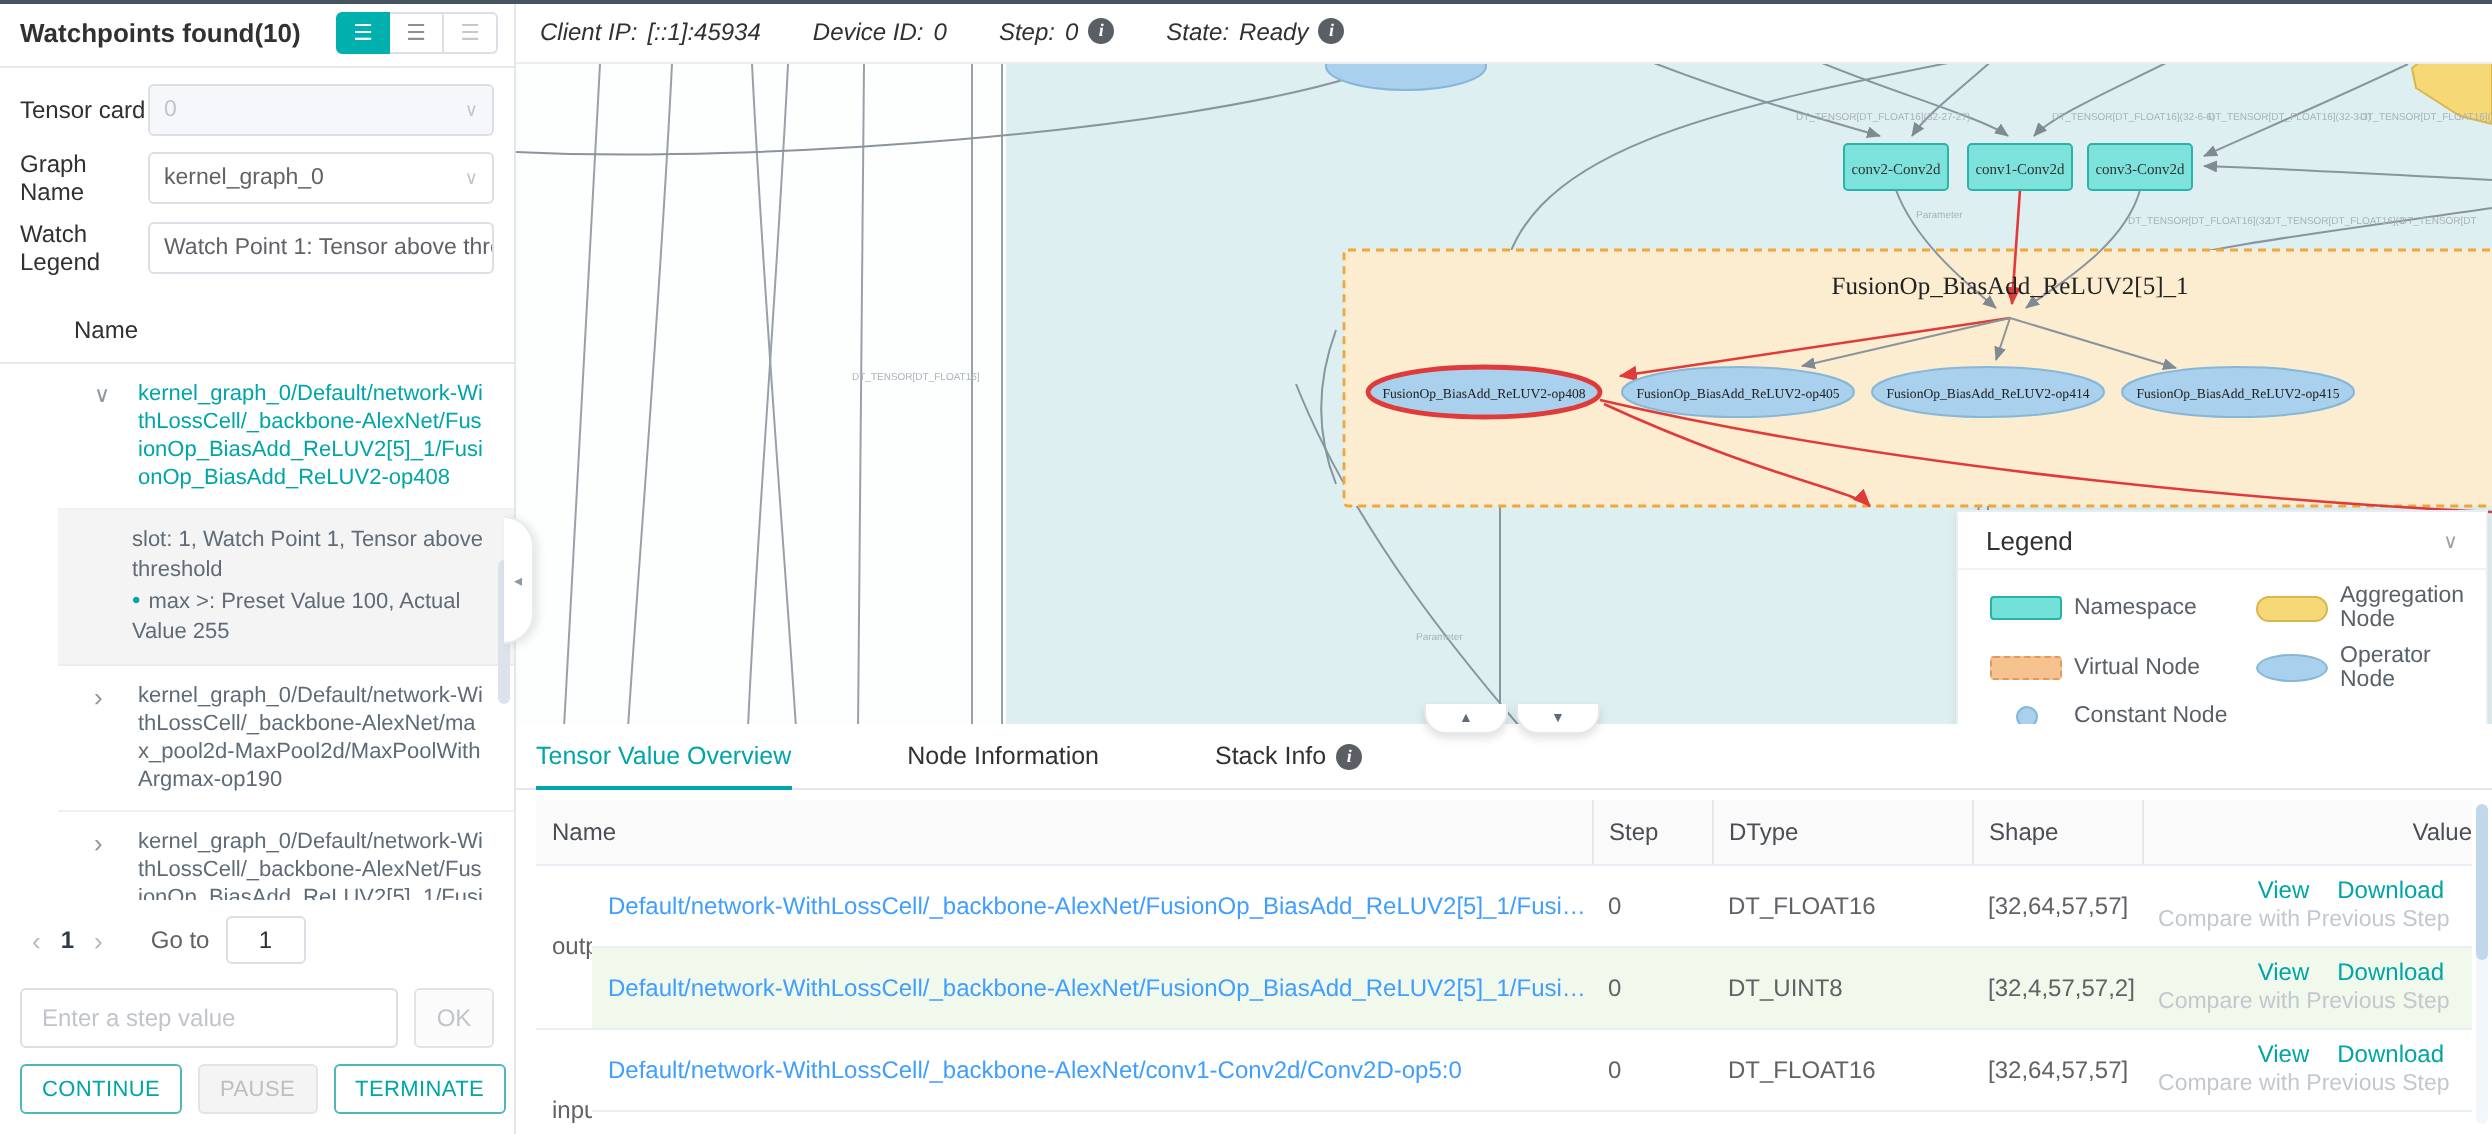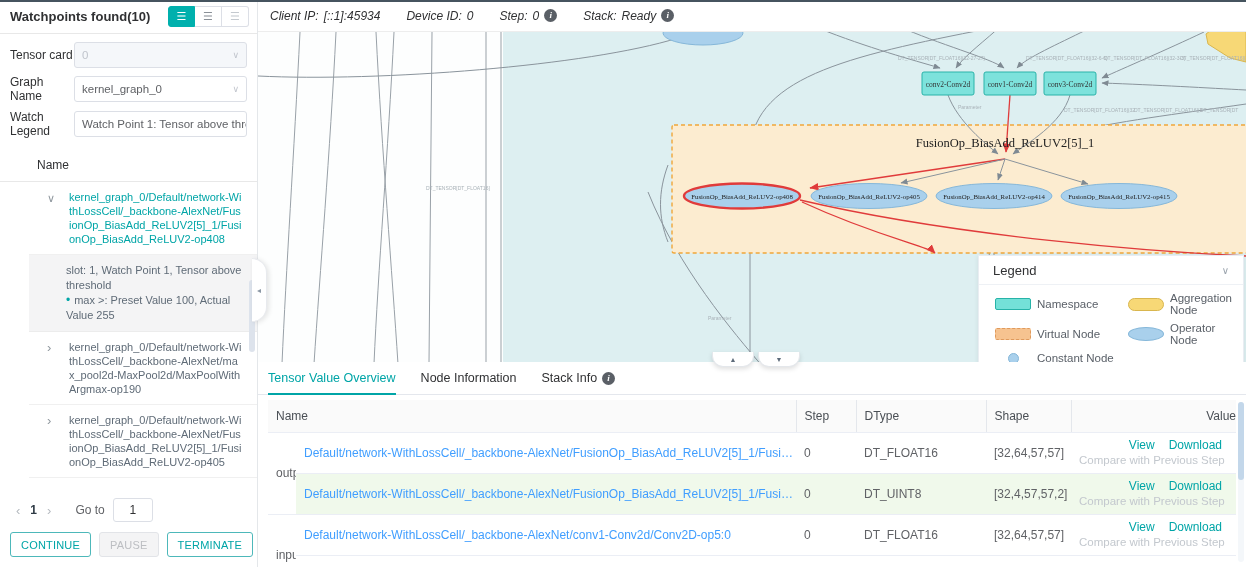--- a/index.html
+++ b/index.html
@@ -81,21 +81,21 @@
   .sw-virt { width:36px; height:12px; background:#f6c390; border:1px dashed #df9a5d; border-radius:2px; }
   .sw-op { width:36px; height:14px; background:#a9d0ec; border:1px solid #85b7d9; border-radius:50%; }
   .sw-const { width:11px; height:11px; background:#a9d0ec; border:1px solid #85b7d9; border-radius:50%; }
 
   .gbtn { position:absolute; width:42px; height:15px; background:#fff; border:1px solid #e4e7eb; border-top:none; border-radius:0 0 11px 11px; box-shadow:0 2px 5px rgba(0,0,0,.13); z-index:25; display:flex; align-items:center; justify-content:center; color:#5d6b7a; font-size:7px; cursor:pointer; }
   .gbtn .up::before { content:"▲"; }
   .gbtn .dn::before { content:"▼"; }
 
   
   .bottom { position:absolute; left:258px; top:362px; width:988px; height:205px; background:#fff; overflow:hidden; z-index:5; }
-  .tabs { display:flex; align-items:flex-end; gap:25px; height:33px; padding-left:10px; border-bottom:1px solid #e4e7ed; }
+  .tabs { display:flex; align-items:flex-end; gap:58px; height:33px; padding-left:10px; border-bottom:1px solid #e4e7ed; }
   .tab { font-size:12.5px; color:#303133; padding-bottom:9px; position:relative; cursor:pointer; display:flex; align-items:center; gap:5px; }
   .tab.active { color:#00a5a7; }
   .tab.active::after { content:""; position:absolute; left:0; right:0; bottom:-1px; height:2px; background:#00a5a7; }
 
   table.tv { border-collapse:collapse; margin:5px 0 0 10px; width:968px; table-layout:fixed; font-size:12px; }
   .tv th { height:32px; background:#fafafa; font-weight:normal; color:#4a4f55; text-align:left; padding:0 0 0 8px; border-bottom:1px solid #ebeef5; }
   .tv th.sep { border-left:1px solid #e4e7ec; }
   .tv th.center { text-align:right; padding-left:0; }
   .tv td { height:41px; border-bottom:1px solid #ebeef5; color:#606266; padding:0 0 0 8px; vertical-align:middle; overflow:hidden; white-space:nowrap; }
   .tv td.group { color:#606266; }
@@ -177,20 +177,24 @@
     </div>
 
     <div class="pager">
       <span class="pg-arrow prev"></span>
       <span class="pg-num">1</span>
       <span class="pg-arrow next"></span>
       <span class="goto-label">Go to</span>
       <input class="goto-input" value="1" style="">
     </div>
 
+    <div class="step-row">
+      <input class="step-input" placeholder="Enter a step value" style="">
+      <button class="ok-btn">OK</button>
+    </div>
 
     <div class="actions">
       <button class="abtn primary">CONTINUE</button>
       <button class="abtn disabled">PAUSE</button>
       <button class="abtn primary">TERMINATE</button>
     </div>
   </aside>
 
   <div class="collapse-handle">
       <span class="g"></span>
@@ -204,21 +208,21 @@
     <span class="tb-item">
       <span>Device ID:</span>
         <span>0</span>
     </span>
     <span class="tb-item">
       <span>Step:</span>
         <span>0</span>
       <span class="info-i"></span>
     </span>
     <span class="tb-item">
-      <span>Stack:</span>
+      <span>State:</span>
         <span>Ready</span>
       <span class="info-i"></span>
     </span>
   </header>
 
   <main class="graph">
     <svg width="988" height="330" viewBox="0 0 988 330">
       <defs>
         <marker id="ag" markerWidth="8" markerHeight="8" refX="6.5" refY="3" orient="auto">
             <path d="M0,0 L7,3 L0,6 Z" fill="#7f8a93"></path>

